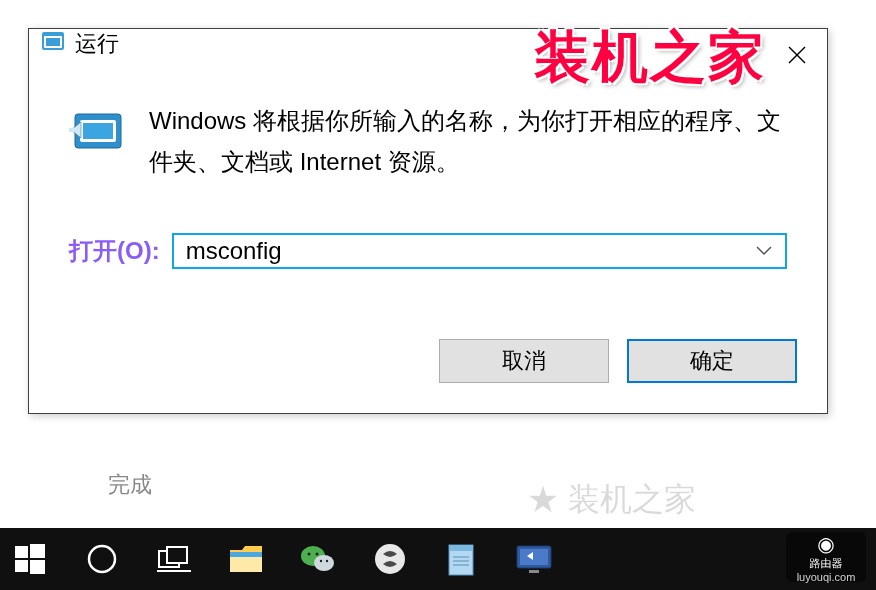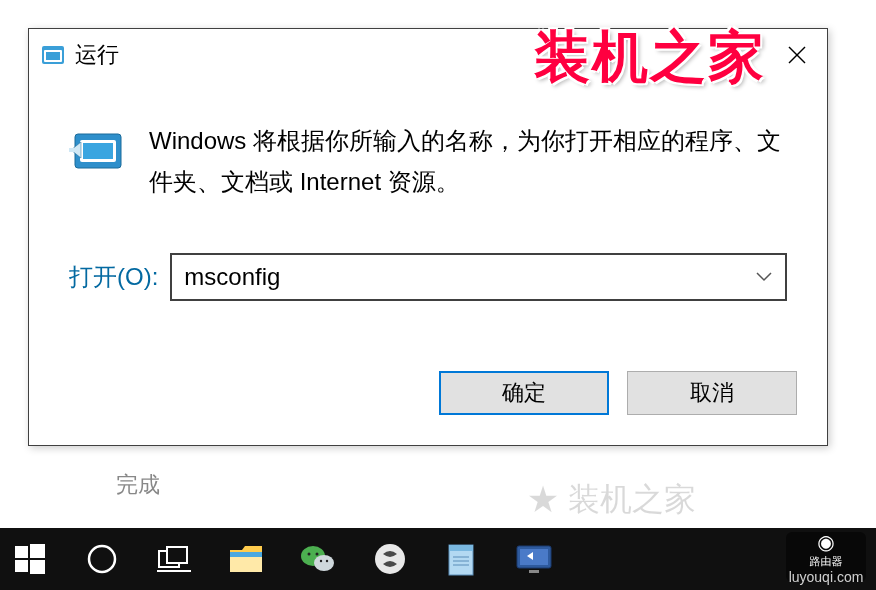--- a/index.html
+++ b/index.html
@@ -19,21 +19,21 @@
       position: absolute;
       top: 28px;
       left: 28px;
       width: 800px;
       border: 1px solid #404040;
       background: #ffffff;
       box-shadow: 2px 2px 8px rgba(0,0,0,0.2);
     }
     .titlebar {
       display: flex;
-      align-items: center;
+      align-items: flex-start;
       height: 52px;
       padding: 0 12px;
       background: #ffffff;
       position: relative;
     }
     .titlebar-icon {
       width: 24px;
       height: 24px;
       margin-right: 10px;
       display: flex;
@@ -70,49 +70,49 @@
       font-family: "SimHei", sans-serif;
     }
     .dialog-body {
       padding: 20px 40px 10px 40px;
     }
     .desc-row {
       display: flex;
       align-items: flex-start;
       gap: 20px;
       margin-bottom: 50px;
-      margin-top: 20px;
     }
     .run-big-icon {
       width: 60px;
       height: 50px;
       flex-shrink: 0;
       margin-top: 5px;
     }
     .desc-text {
       font-size: 24px;
       line-height: 1.7;
       color: #000;
     }
     .input-row {
       display: flex;
       align-items: center;
       gap: 12px;
       margin-bottom: 60px;
     }
     .input-label {
       font-size: 24px;
-      color: #0369a1;
+      color: #8b5cf6;
       white-space: nowrap;
+      font-weight: bold;
     }
     .input-wrapper {
       flex: 1;
       position: relative;
-      border: 2px solid #404040;
-      height: 48px;
+      border: 2px solid #0ea5e9;
+      height: 36px;
       display: flex;
       align-items: center;
       background: #fff;
     }
     .input-field {
       flex: 1;
       border: none;
       outline: none;
       font-size: 24px;
       padding: 0 12px;
@@ -163,21 +163,21 @@
       width: 44px;
       height: 44px;
       display: flex;
       align-items: center;
       justify-content: center;
       cursor: pointer;
     }
     .behind-text {
       position: absolute;
       bottom: 90px;
-      left: 116px;
+      left: 108px;
       font-size: 22px;
       color: #888;
     }
     .watermark-br {
       position: absolute;
       bottom: 8px;
       right: 10px;
       width: 80px;
       height: 50px;
       background: rgba(0,0,0,0.5);
@@ -249,22 +249,22 @@
         <div class="dropdown-btn">
           <svg width="16" height="10" viewBox="0 0 16 10">
             <path d="M1 1 L8 8 L15 1" stroke="#555" stroke-width="1.5" fill="none"></path>
           </svg>
         </div>
       </div>
     </div>
   </div>
 
   <div class="button-row">
+    <button class="btn">取消</button>
     <button class="btn btn-primary">确定</button>
-    <button class="btn">取消</button>
   </div>
 </div>
 
 <div class="taskbar">
   <div class="taskbar-item">
     <svg width="30" height="30" viewBox="0 0 30 30">
       <rect x="0" y="2" width="13" height="12" fill="#fff"></rect>
       <rect x="15" y="0" width="15" height="14" fill="#fff"></rect>
       <rect x="0" y="16" width="13" height="12" fill="#fff"></rect>
       <rect x="15" y="16" width="15" height="14" fill="#fff"></rect>
@@ -320,14 +320,14 @@
       <rect x="5" y="5" width="28" height="16" fill="#4a7ac8"></rect>
       <path d="M12 12 L18 8 L18 16 Z" fill="#fff"></path>
       <rect x="14" y="26" width="10" height="3" fill="#888"></rect>
     </svg>
   </div>
 </div>
 
 <div class="watermark-br">
   <div class="watermark-br-icon">◉</div>
   <div>路由器</div>
-  <div style="font-size:14px;opacity:0.8">luyouqi.com</div>
+  <div style="font-size:11px;opacity:0.8">luyouqi.com</div>
 </div>
 
 </body></html>

